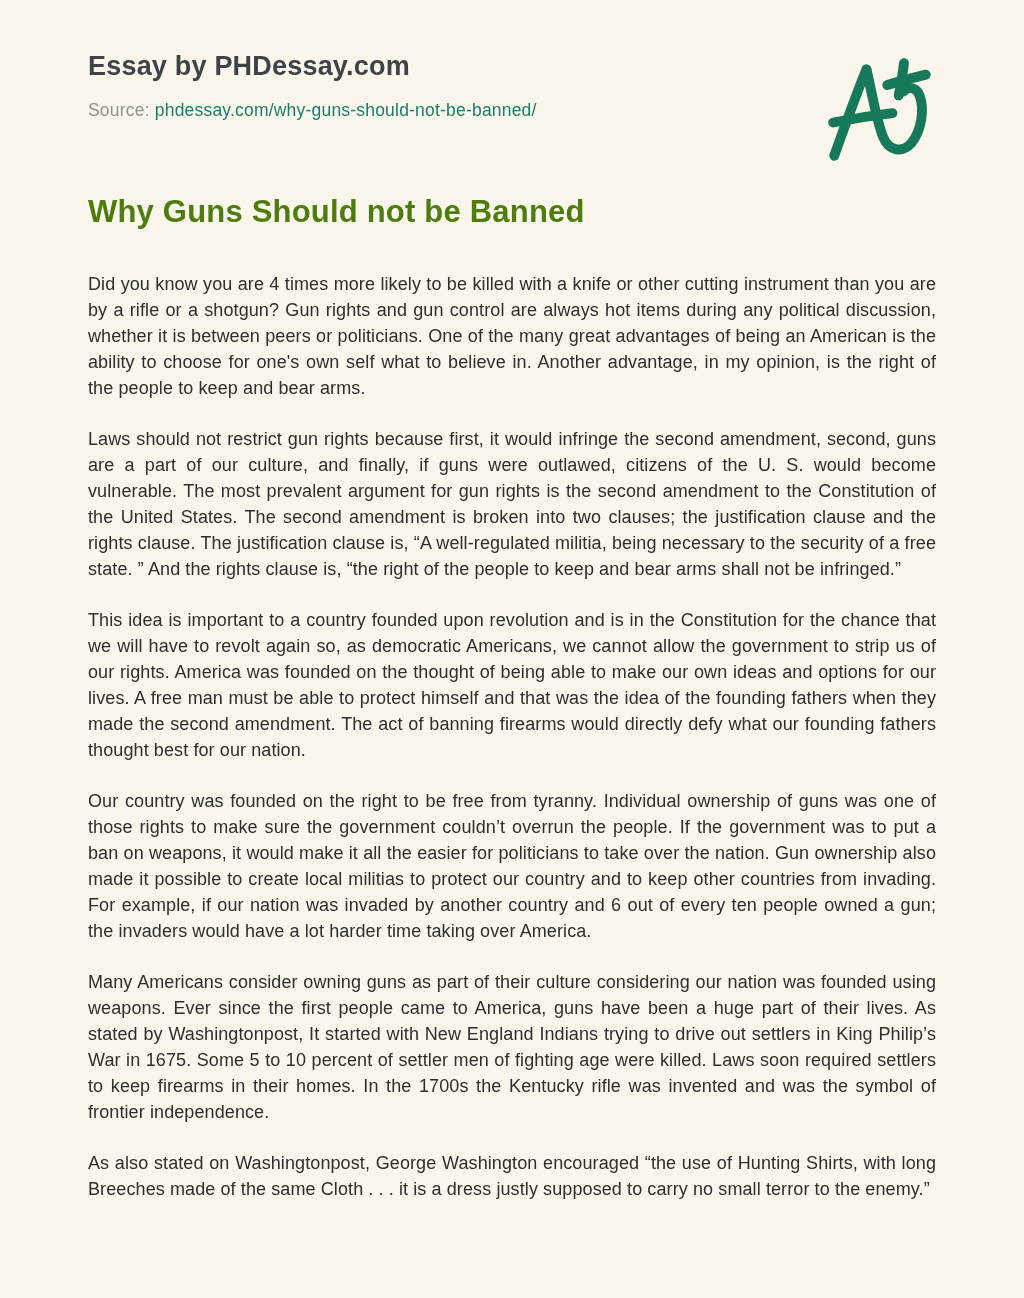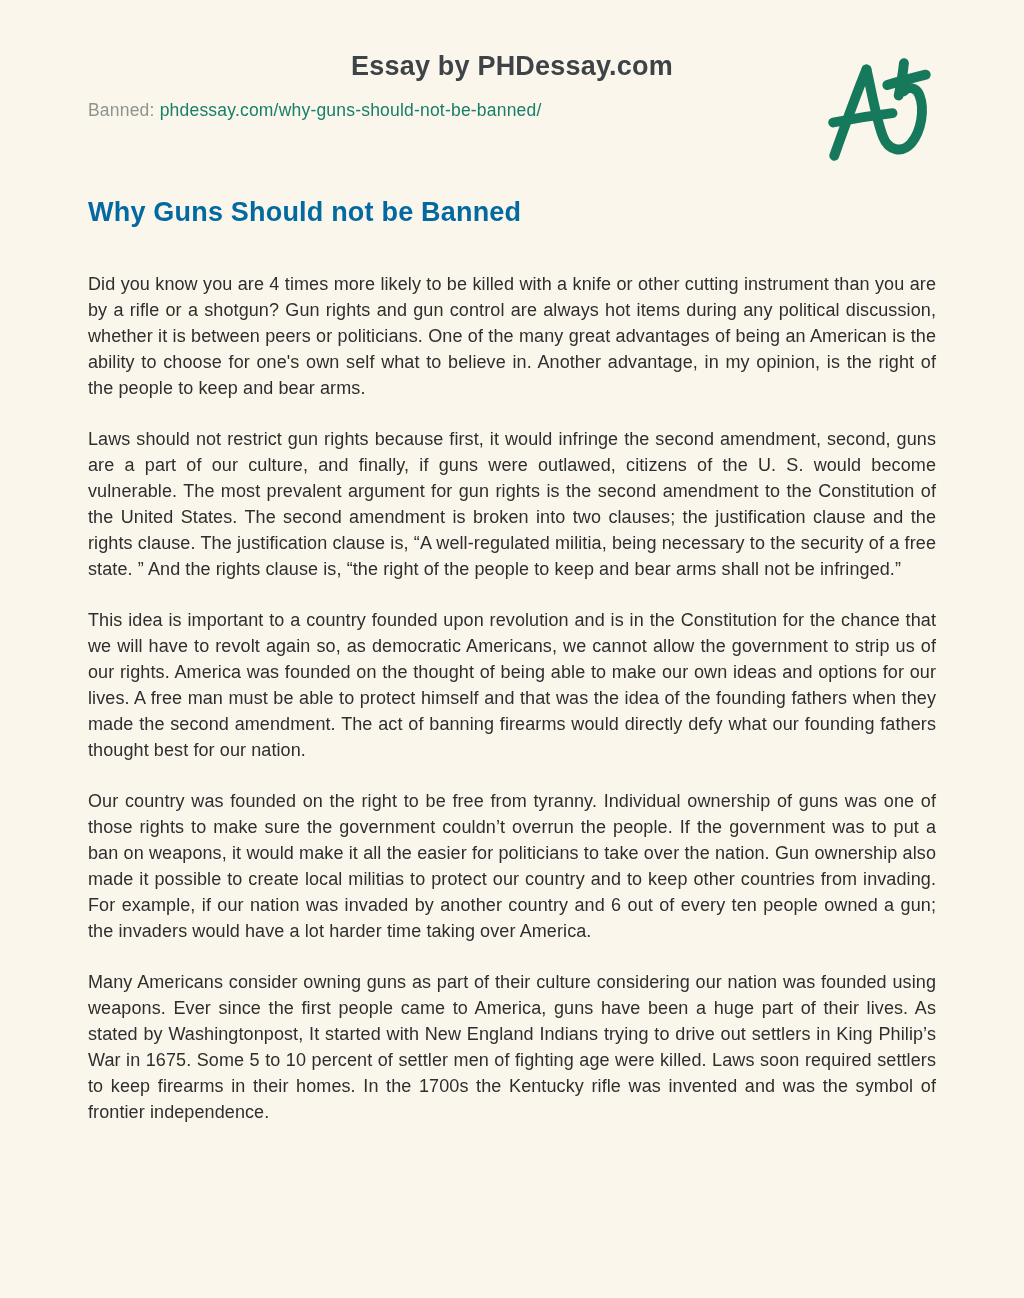--- a/index.html
+++ b/index.html
@@ -24,21 +24,20 @@
   .header {
     position: relative;
   }
   .header-title {
     margin: 0;
     font-size: 27px;
     line-height: 32px;
     font-weight: 700;
     color: #3e4347;
     letter-spacing: 0.2px;
-    text-align: center;
   }
   .source-row {
     margin-top: 17px;
     font-size: 17.5px;
     line-height: 22px;
     color: #8f938e;
     letter-spacing: 0.2px;
   }
   .source-link {
     color: #177e68;
@@ -53,24 +52,24 @@
     width: 104px;
     height: 104px;
   }
   .logo svg {
     width: 100%;
     height: 100%;
     display: block;
   }
   .essay-title {
     margin: 73px 0 0 0;
-    font-size: 27px;
+    font-size: 31px;
     line-height: 36px;
     font-weight: 700;
-    color: #0369a1;
+    color: #4d7c0f;
     letter-spacing: 0.2px;
   }
   .essay-body {
     margin-top: 41px;
   }
   .essay-body p {
     margin: 0 0 25px 0;
     font-size: 18px;
     line-height: 26px;
     color: #2e2e2e;
@@ -79,21 +78,21 @@
   }
 </style>
 </head>
 <body>
 
 <div class="page">
 
   <div class="header">
     <h1 class="header-title">Essay by PHDessay.com</h1>
     <div class="source-row">
-      <span>Banned:</span>
+      <span>Source:</span>
       <a class="source-link">phdessay.com/why-guns-should-not-be-banned/</a>
     </div>
   </div>
 
   <div class="logo">
     <svg viewBox="0 0 100 100" xmlns="http://www.w3.org/2000/svg" aria-hidden="true">
       <g fill="none" stroke-linecap="round" stroke-linejoin="round" stroke-width="9.5" stroke="#17795c">
 
         <path d="M6,94 C16,66 29,30 37,11"></path>
 
@@ -109,15 +108,16 @@
   </div>
 
   <h2 class="essay-title">Why Guns Should not be Banned</h2>
 
   <div class="essay-body">
       <p>Did you know you are 4 times more likely to be killed with a knife or other cutting instrument than you are by a rifle or a shotgun? Gun rights and gun control are always hot items during any political discussion, whether it is between peers or politicians. One of the many great advantages of being an American is the ability to choose for one's own self what to believe in. Another advantage, in my opinion, is the right of the people to keep and bear arms.</p>
       <p>Laws should not restrict gun rights because first, it would infringe the second amendment, second, guns are a part of our culture, and finally, if guns were outlawed, citizens of the U. S. would become vulnerable. The most prevalent argument for gun rights is the second amendment to the Constitution of the United States. The second amendment is broken into two clauses; the justification clause and the rights clause. The justification clause is, “A well-regulated militia, being necessary to the security of a free state. ” And the rights clause is, “the right of the people to keep and bear arms shall not be infringed.”</p>
       <p>This idea is important to a country founded upon revolution and is in the Constitution for the chance that we will have to revolt again so, as democratic Americans, we cannot allow the government to strip us of our rights. America was founded on the thought of being able to make our own ideas and options for our lives. A free man must be able to protect himself and that was the idea of the founding fathers when they made the second amendment. The act of banning firearms would directly defy what our founding fathers thought best for our nation.</p>
       <p>Our country was founded on the right to be free from tyranny. Individual ownership of guns was one of those rights to make sure the government couldn’t overrun the people. If the government was to put a ban on weapons, it would make it all the easier for politicians to take over the nation. Gun ownership also made it possible to create local militias to protect our country and to keep other countries from invading. For example, if our nation was invaded by another country and 6 out of every ten people owned a gun; the invaders would have a lot harder time taking over America.</p>
       <p>Many Americans consider owning guns as part of their culture considering our nation was founded using weapons. Ever since the first people came to America, guns have been a huge part of their lives. As stated by Washingtonpost, It started with New England Indians trying to drive out settlers in King Philip’s War in 1675. Some 5 to 10 percent of settler men of fighting age were killed. Laws soon required settlers to keep firearms in their homes. In the 1700s the Kentucky rifle was invented and was the symbol of frontier independence.</p>
+      <p>As also stated on Washingtonpost, George Washington encouraged “the use of Hunting Shirts, with long Breeches made of the same Cloth . . . it is a dress justly supposed to carry no small terror to the enemy.”</p>
     </div>
 
 </div>
 
 </body></html>

